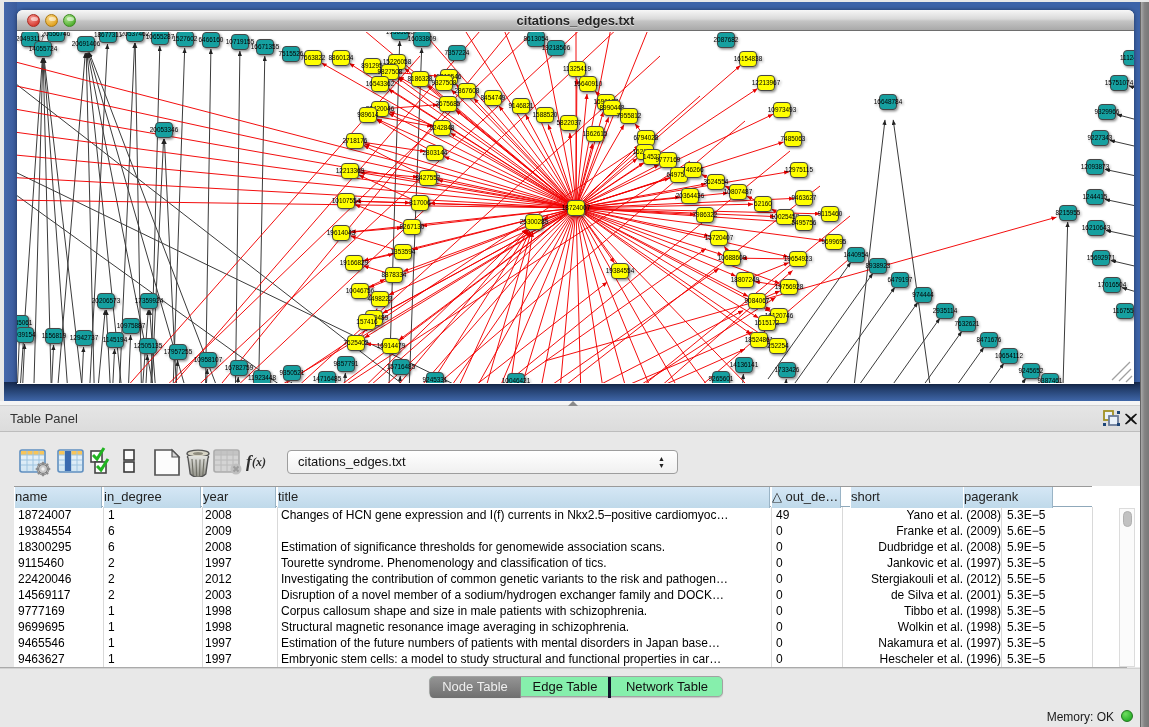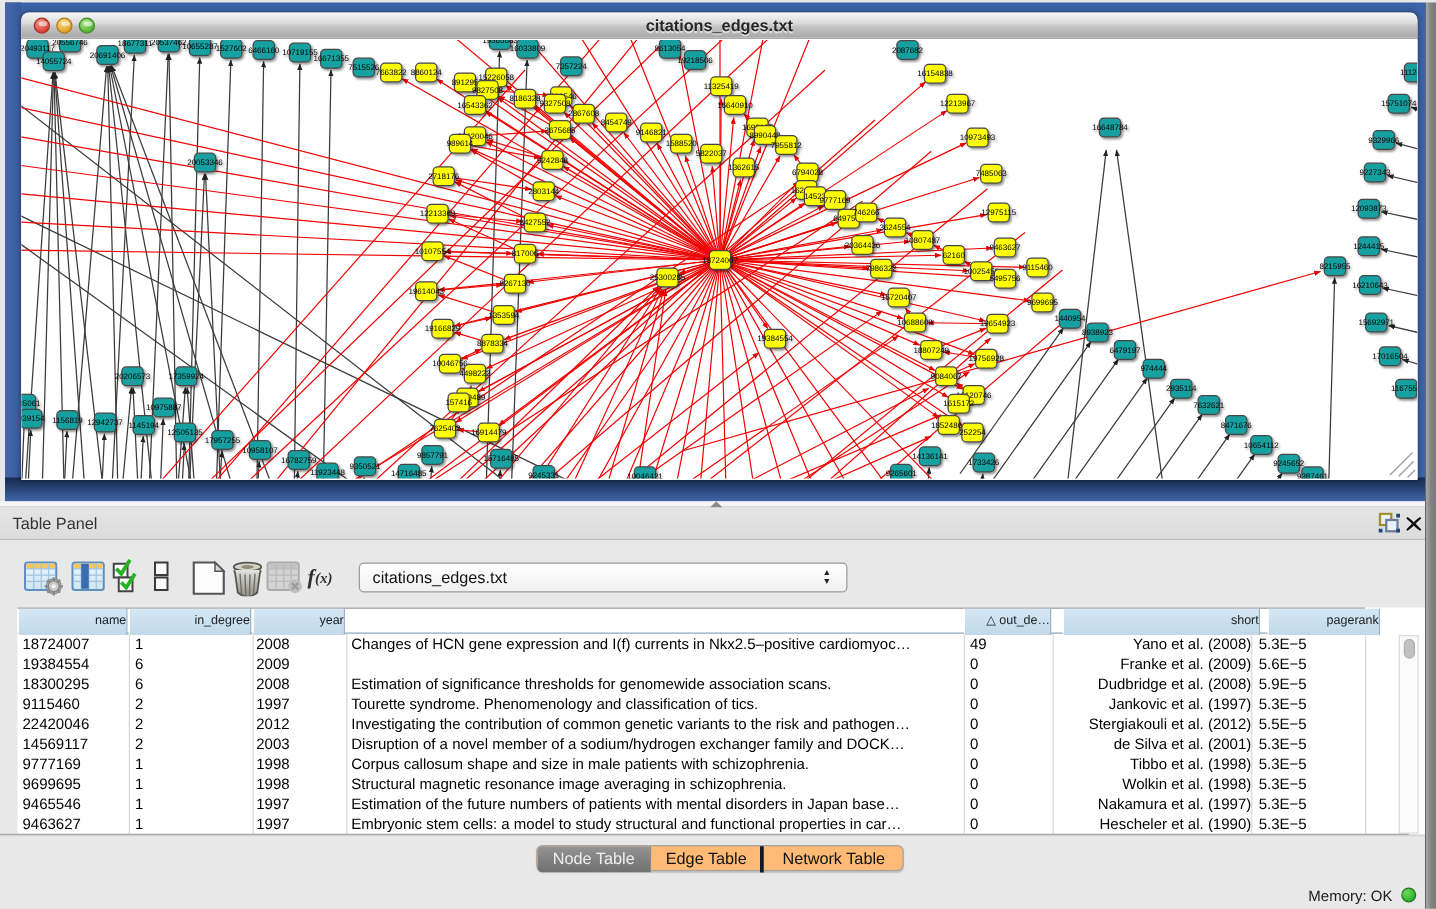--- a/index.html
+++ b/index.html
@@ -15,33 +15,33 @@
 #divider {position:absolute;left:0;top:401px;width:1140px;height:5px;background:#f5f5f5;border-bottom:1px solid #d0d0d0}
 #grip {position:absolute;left:568px;top:401px;width:0;height:0;border-left:5px solid transparent;border-right:5px solid transparent;border-bottom:5px solid #8a8a8a}
 #tpbar {position:absolute;left:0;top:406px;width:1140px;height:26px;background:linear-gradient(#e5e5e5,#dcdcdc);border-bottom:1px solid #bdbdbd}
 #tpbar span {position:absolute;left:10px;top:5px;font-size:13px;color:#333}
 #toolrow {position:absolute;left:0;top:432px;width:1140px;height:52px;background:#e8e8e8}
 #icons {position:absolute;left:3px;top:15px}
 #combo {position:absolute;left:287px;top:18px;width:391px;height:24px;background:linear-gradient(#ffffff,#f0f0f0);border:1px solid #9d9d9d;border-radius:4px;font-size:13px;color:#111;line-height:22px;padding-left:10px}
 #combo .arr {position:absolute;right:12px;top:3.5px;font-size:7px;color:#222;line-height:7px;text-align:center}
 #tblwrap {position:absolute;left:14px;top:486px;width:1126px;height:181px;background:#fff}
 #thead {position:absolute;left:0;top:0;width:1078px;height:21px;border-top:1px solid #9a9a9a;border-bottom:1px solid #8fa8ba}
-#thead .th {position:absolute;top:0;height:21px;background:linear-gradient(#d5e7f5,#bfd9ea);border-left:1px solid #ffffff;border-right:1px solid #9ab4c6;font-size:10px;color:#222;text-align:right;line-height:20px}
+#thead .th {position:absolute;top:0;height:21px;background:linear-gradient(#d5e7f5,#bfd9ea);border-left:1px solid #ffffff;border-right:1px solid #9ab4c6;font-size:13px;color:#222;text-align:left;line-height:20px}
 #tbody {position:absolute;left:0;top:21px;width:1084px;height:160px;font-size:12px;color:#000}
 .tr {position:relative;height:16px;line-height:16px;white-space:nowrap}
 .tr div {position:absolute;top:0;height:16px;overflow:hidden}
 .c0 {left:4px;width:84px} .c1 {left:94px;width:92px} .c2 {left:191px;width:70px}
 .c3 {left:267px;width:488px} .c4 {left:762px;width:64px}
 .c5 {left:828px;width:159px;text-align:right} .c6 {left:993px;width:85px}
 .vl {position:absolute;top:21px;height:160px;width:0;border-left:1px solid #d9d9d9}
 #tbot {position:absolute;left:0px;top:667px;width:1127px;height:1px;background:#aaa}
 #sbar {position:absolute;left:1105px;top:22px;width:16px;height:159px;background:#fbfbfb;border:1px solid #dcdcdc}
 #sthumb {position:absolute;left:3px;top:2px;width:9px;height:16px;border-radius:4.5px;background:#c2c2c2;border:1px solid #b0b0b0}
 #tabsbar {position:absolute;left:0;top:668px;width:1140px;height:33px;background:#e8e8e8;border-top:1px solid #d2d2d2}
-#seg {position:absolute;left:429px;top:7px;width:294px;height:21px;border:1px solid #a2a2a2;border-radius:5px;background:#fdba74;box-shadow:0 1px 1px rgba(0,0,0,.15)}
+#seg {position:absolute;left:429px;top:7px;width:294px;height:21px;border:1px solid #a2a2a2;border-radius:5px;background:#86efac;box-shadow:0 1px 1px rgba(0,0,0,.15)}
 #seg div {position:absolute;top:0;height:21px;font-size:13px;line-height:20px;text-align:center}
 #seg .s1 {left:0;width:91px;background:linear-gradient(#949494,#6f6f6f);color:#efefef;border-radius:4px 0 0 4px;border-right:1px solid #8c8c8c}
 #seg .s2 {left:92px;width:89px;color:#111;border-right:3px solid #0f172a}
 #seg .s3 {left:181px;width:112px;color:#111}
 #status {position:absolute;left:0;top:701px;width:1140px;height:26px;background:#e8e8e8}
 #mem {position:absolute;right:26px;top:9px;font-size:12px;color:#1a1a1a}
 #dot {position:absolute;left:1121px;top:710px;width:12px;height:12px;border-radius:50%;background:radial-gradient(circle at 35% 30%,#6fdd5f,#2db32d 70%);border:1.5px solid #20741c}
 .tl i {position:absolute;left:3px;top:1.5px;width:7px;height:4.5px;border-radius:50%;background:rgba(255,255,255,.55)}
 </style></head>
 <body>
@@ -971,23 +971,24 @@
 <text x="243" y="20" font-family="Liberation Serif,serif" font-size="17" font-style="italic" font-weight="bold" fill="#2e2e2e">f</text>
 <text x="249" y="19" font-family="Liberation Serif,serif" font-size="12" font-style="italic" font-weight="bold" fill="#2e2e2e">(x)</text>
 </svg></div>
   <div id="combo">citations_edges.txt<span class="arr">▲<br>▼</span></div>
 </div>
 <div id="tblwrap">
   <div id="thead">
     <div class="th" style="left:0;width:88px">name</div>
     <div class="th" style="left:89px;width:98px">in_degree</div>
     <div class="th" style="left:188px;width:74px">year</div>
+    <div class="th" style="left:263px;width:493px">title</div>
     <div class="th" style="left:757px;width:70px">△ out_de…</div>
     <div class="th" style="left:836px;width:158px">short</div>
-    <div class="th" style="left:1000px;width:90px">pagerank</div>
+    <div class="th" style="left:949px;width:90px">pagerank</div>
   </div>
   <div id="tbody">
       <div class="tr">
         <div class="c0">18724007</div>
         <div class="c1">1</div>
         <div class="c2">2008</div>
         <div class="c3">Changes of HCN gene expression and I(f) currents in Nkx2.5–positive cardiomyoc…</div>
         <div class="c4">49</div>
         <div class="c5">Yano et al. (2008)</div>
         <div class="c6">5.3E−5</div>
@@ -1062,21 +1063,21 @@
         <div class="c4">0</div>
         <div class="c5">Nakamura et al. (1997)</div>
         <div class="c6">5.3E−5</div>
       </div>
 <div class="tr">
         <div class="c0">9463627</div>
         <div class="c1">1</div>
         <div class="c2">1997</div>
         <div class="c3">Embryonic stem cells: a model to study structural and functional properties in car…</div>
         <div class="c4">0</div>
-        <div class="c5">Hescheler et al. (1990)</div>
+        <div class="c5">Hescheler et al. (1996)</div>
         <div class="c6">5.3E−5</div>
       </div>
     </div>
   <div class="vl" style="left:89px"></div>
     <div class="vl" style="left:188px"></div>
   <div class="vl" style="left:263px"></div>
     <div class="vl" style="left:757px"></div>
   <div class="vl" style="left:828px"></div>
     <div class="vl" style="left:987px"></div>
   <div class="vl" style="left:1078px"></div>

